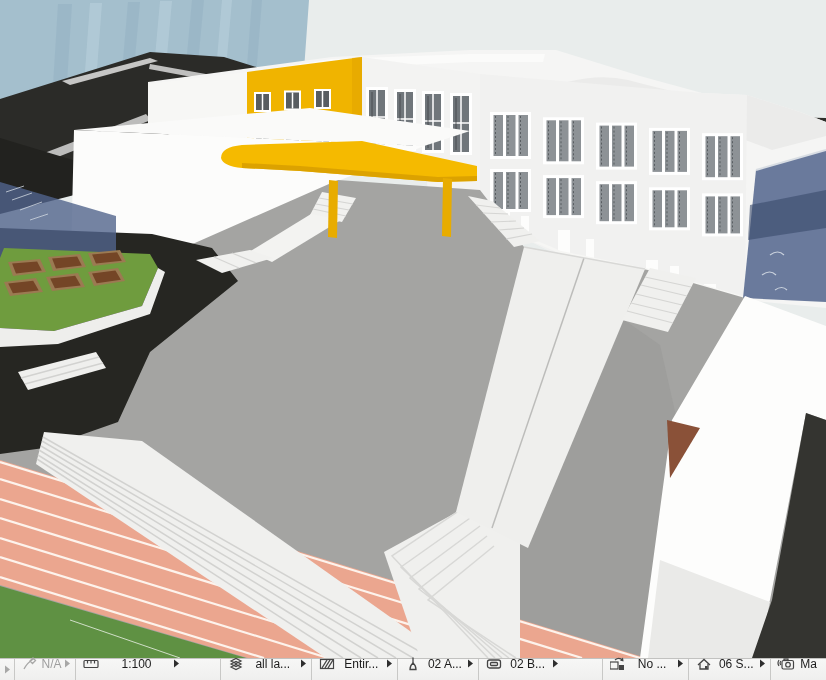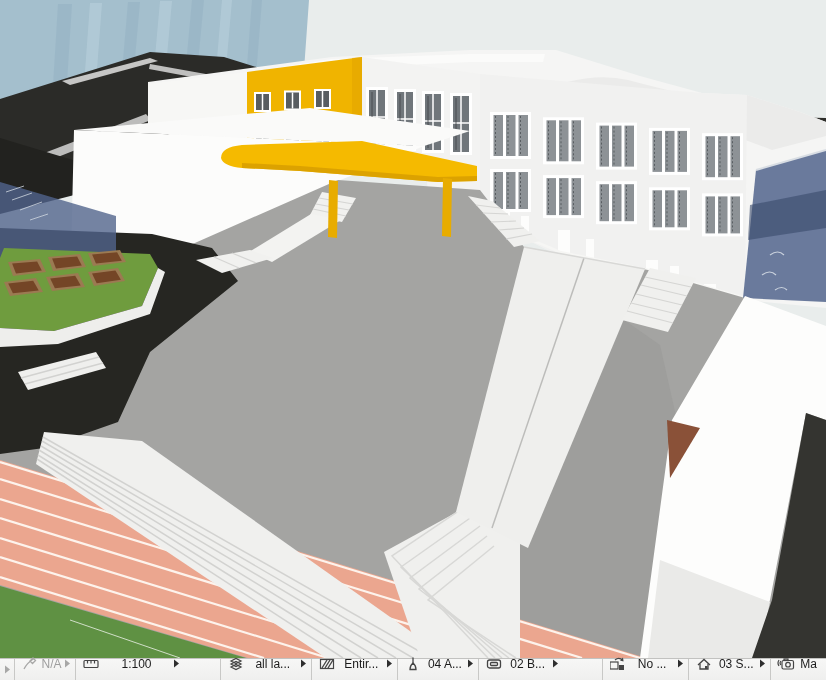--- a/index.html
+++ b/index.html
@@ -380,21 +380,21 @@
           </svg>
         </span>
       </div>
       <div class="qo-item" style="width: 89px;">
         <span class="qo-icon">
           <svg width="16" height="16" viewBox="0 0 16 16" fill="none" stroke="#454545" stroke-width="1.3">
             <path d="M8,1.5 V7"></path>
             <path d="M5,13.5 Q5,9.5 8,7 Q11,9.5 11,13.5 Z"></path>
           </svg>
         </span>
-        <span class="qo-label">04 A...</span>
+        <span class="qo-label">02 A...</span>
         <span class="qo-arrow">
           <svg width="7" height="9" viewBox="0 0 7 9">
             <path class="fl" d="M1,0.5 L6,4.5 L1,8.5 Z" fill="#2e2e2e"></path>
           </svg>
         </span>
       </div>
       <div class="qo-item" style="width: 93px;">
         <span class="qo-icon">
           <svg width="16" height="16" viewBox="0 0 16 16" fill="none" stroke="#454545" stroke-width="1.3">
             <rect x="1.5" y="4" width="13" height="8" rx="2"></rect>
@@ -425,21 +425,21 @@
         </span>
       </div>
       <div class="qo-item" style="width: 90px;">
         <span class="qo-icon">
           <svg width="16" height="16" viewBox="0 0 16 16" fill="none" stroke="#454545" stroke-width="1.3">
             <path d="M2,9 L8,3.5 L14,9"></path>
             <path d="M4,7.8 V13 H12 V7.8"></path>
             <rect class="fl" x="9" y="10" width="2.5" height="3" fill="#454545" stroke="none"></rect>
           </svg>
         </span>
-        <span class="qo-label">03 S...</span>
+        <span class="qo-label">06 S...</span>
         <span class="qo-arrow">
           <svg width="7" height="9" viewBox="0 0 7 9">
             <path class="fl" d="M1,0.5 L6,4.5 L1,8.5 Z" fill="#2e2e2e"></path>
           </svg>
         </span>
       </div>
       <div class="qo-item" style="width: 61px; justify-content: center;">
         <span class="qo-icon">
           <svg width="18" height="16" viewBox="0 0 18 16" fill="none" stroke="#454545" stroke-width="1.2">
             <path d="M2,4 q-2,3 0,6 M3.8,5 q-1.4,2 0,4"></path>

